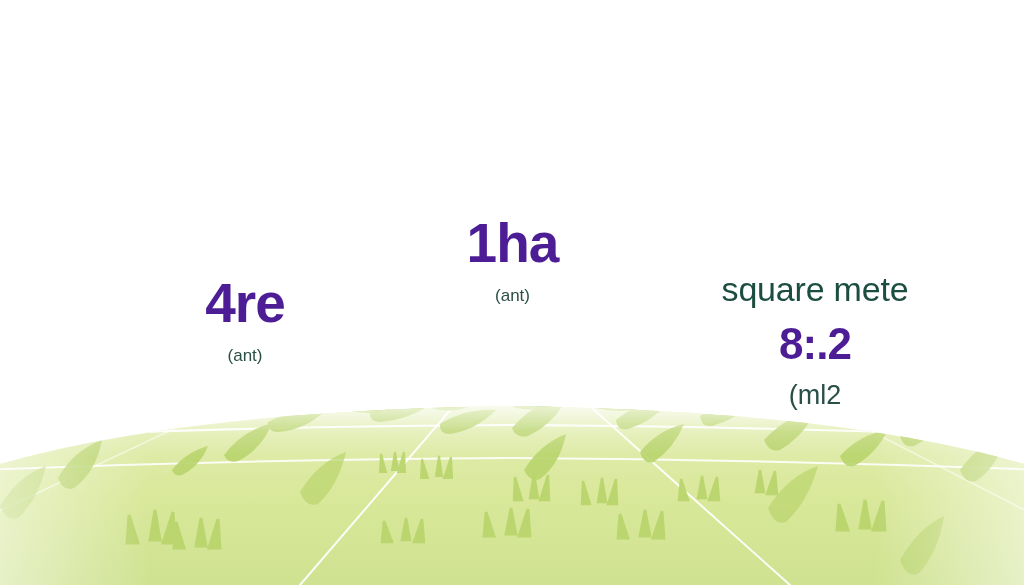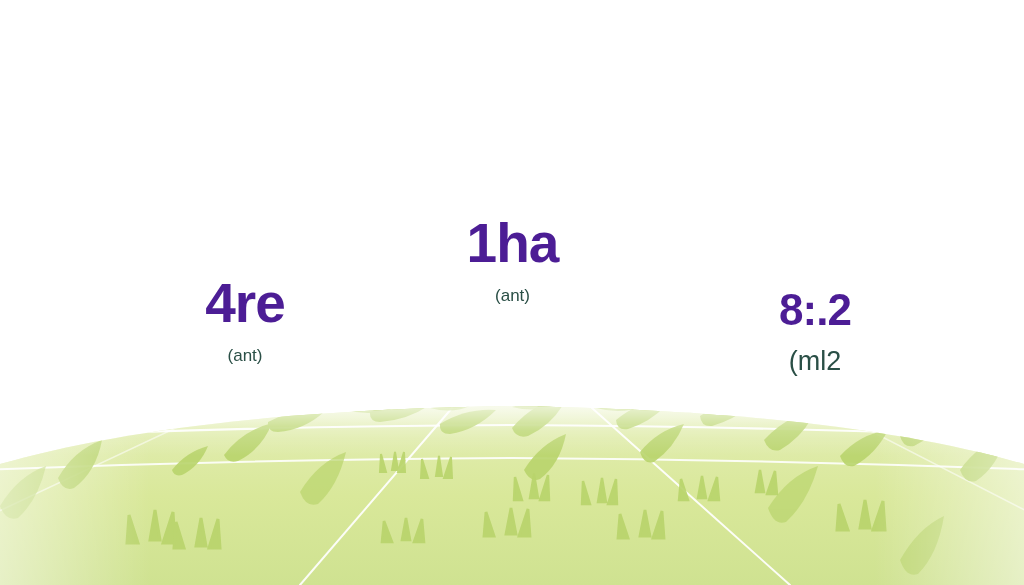--- a/index.html
+++ b/index.html
@@ -214,19 +214,20 @@
       <div class="unit-value">4re</div>
       <div class="unit-sub">(ant)</div>
     </div>
 
     <div class="unit-col" id="col-hectare">
       <div class="unit-value">1ha</div>
       <div class="unit-sub">(ant)</div>
     </div>
 
     <div class="unit-col" id="col-sqmeter">
+      <div class="unit-title">square mete</div>
       <div class="unit-value">8:.2</div>
       <div class="unit-sub">(ml2</div>
     </div>
 
   </div>
 
 </div>
 
 </body></html>

